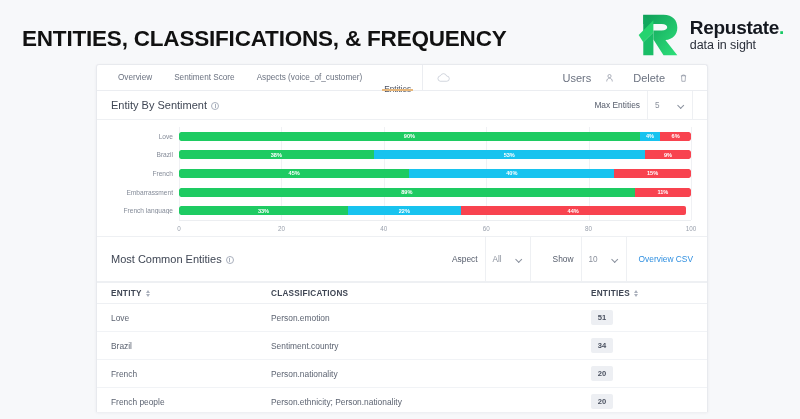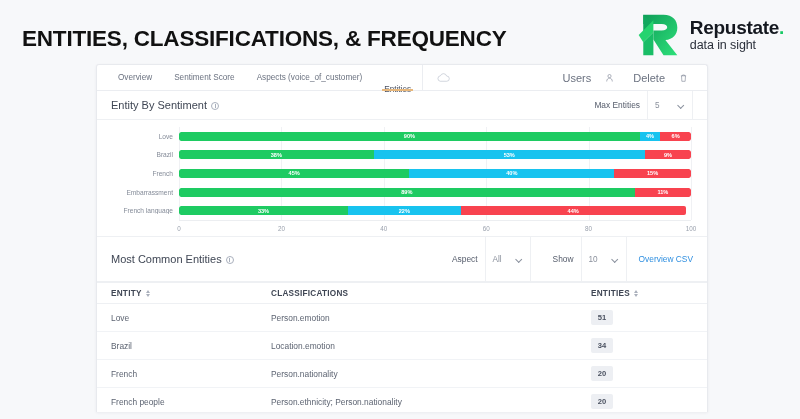--- a/index.html
+++ b/index.html
@@ -566,21 +566,21 @@
 
   <div class="table-row">
     <div class="cell-entity">Love</div>
     <div class="cell-class">Person.emotion</div>
     <div class="cell-freq">
         <span class="freq-badge">51</span>
       </div>
   </div>
   <div class="table-row">
     <div class="cell-entity">Brazil</div>
-    <div class="cell-class">Location.emotion</div>
+    <div class="cell-class">Sentiment.country</div>
     <div class="cell-freq">
         <span class="freq-badge">34</span>
       </div>
   </div>
   <div class="table-row">
     <div class="cell-entity">French</div>
     <div class="cell-class">Person.nationality</div>
     <div class="cell-freq">
         <span class="freq-badge">20</span>
       </div>

